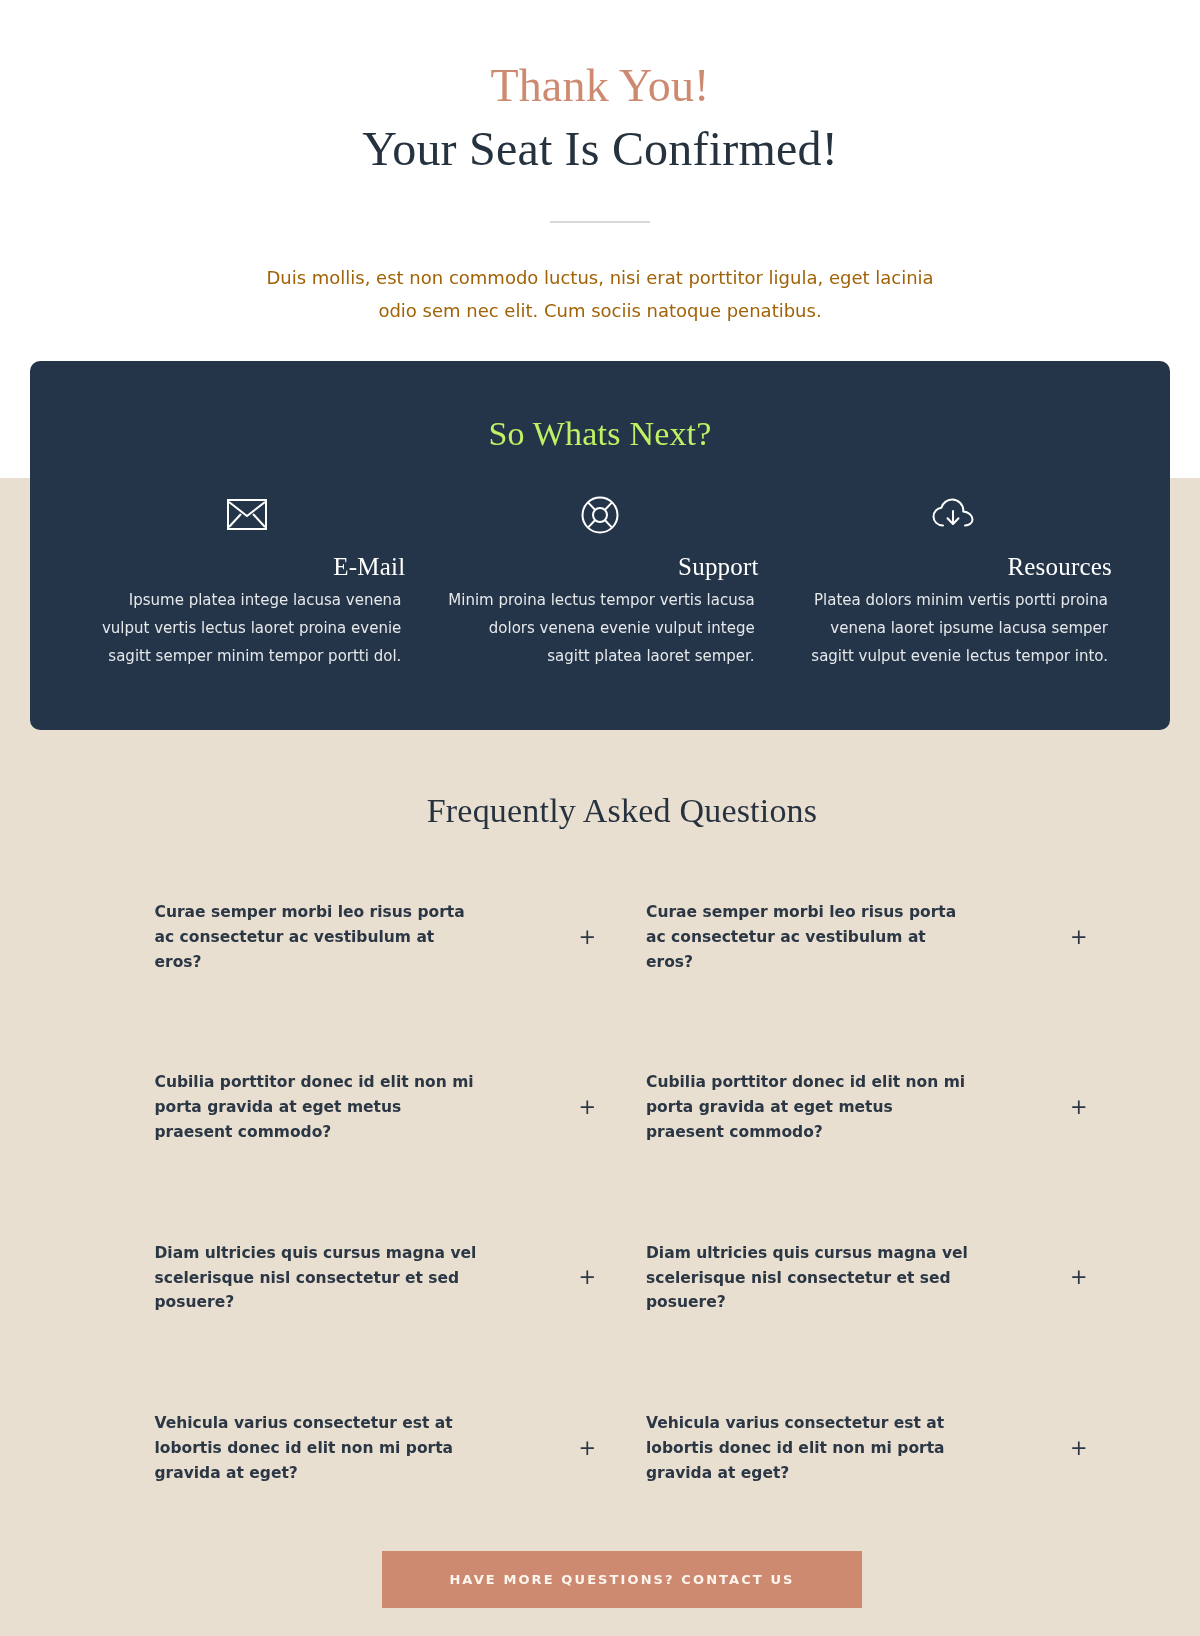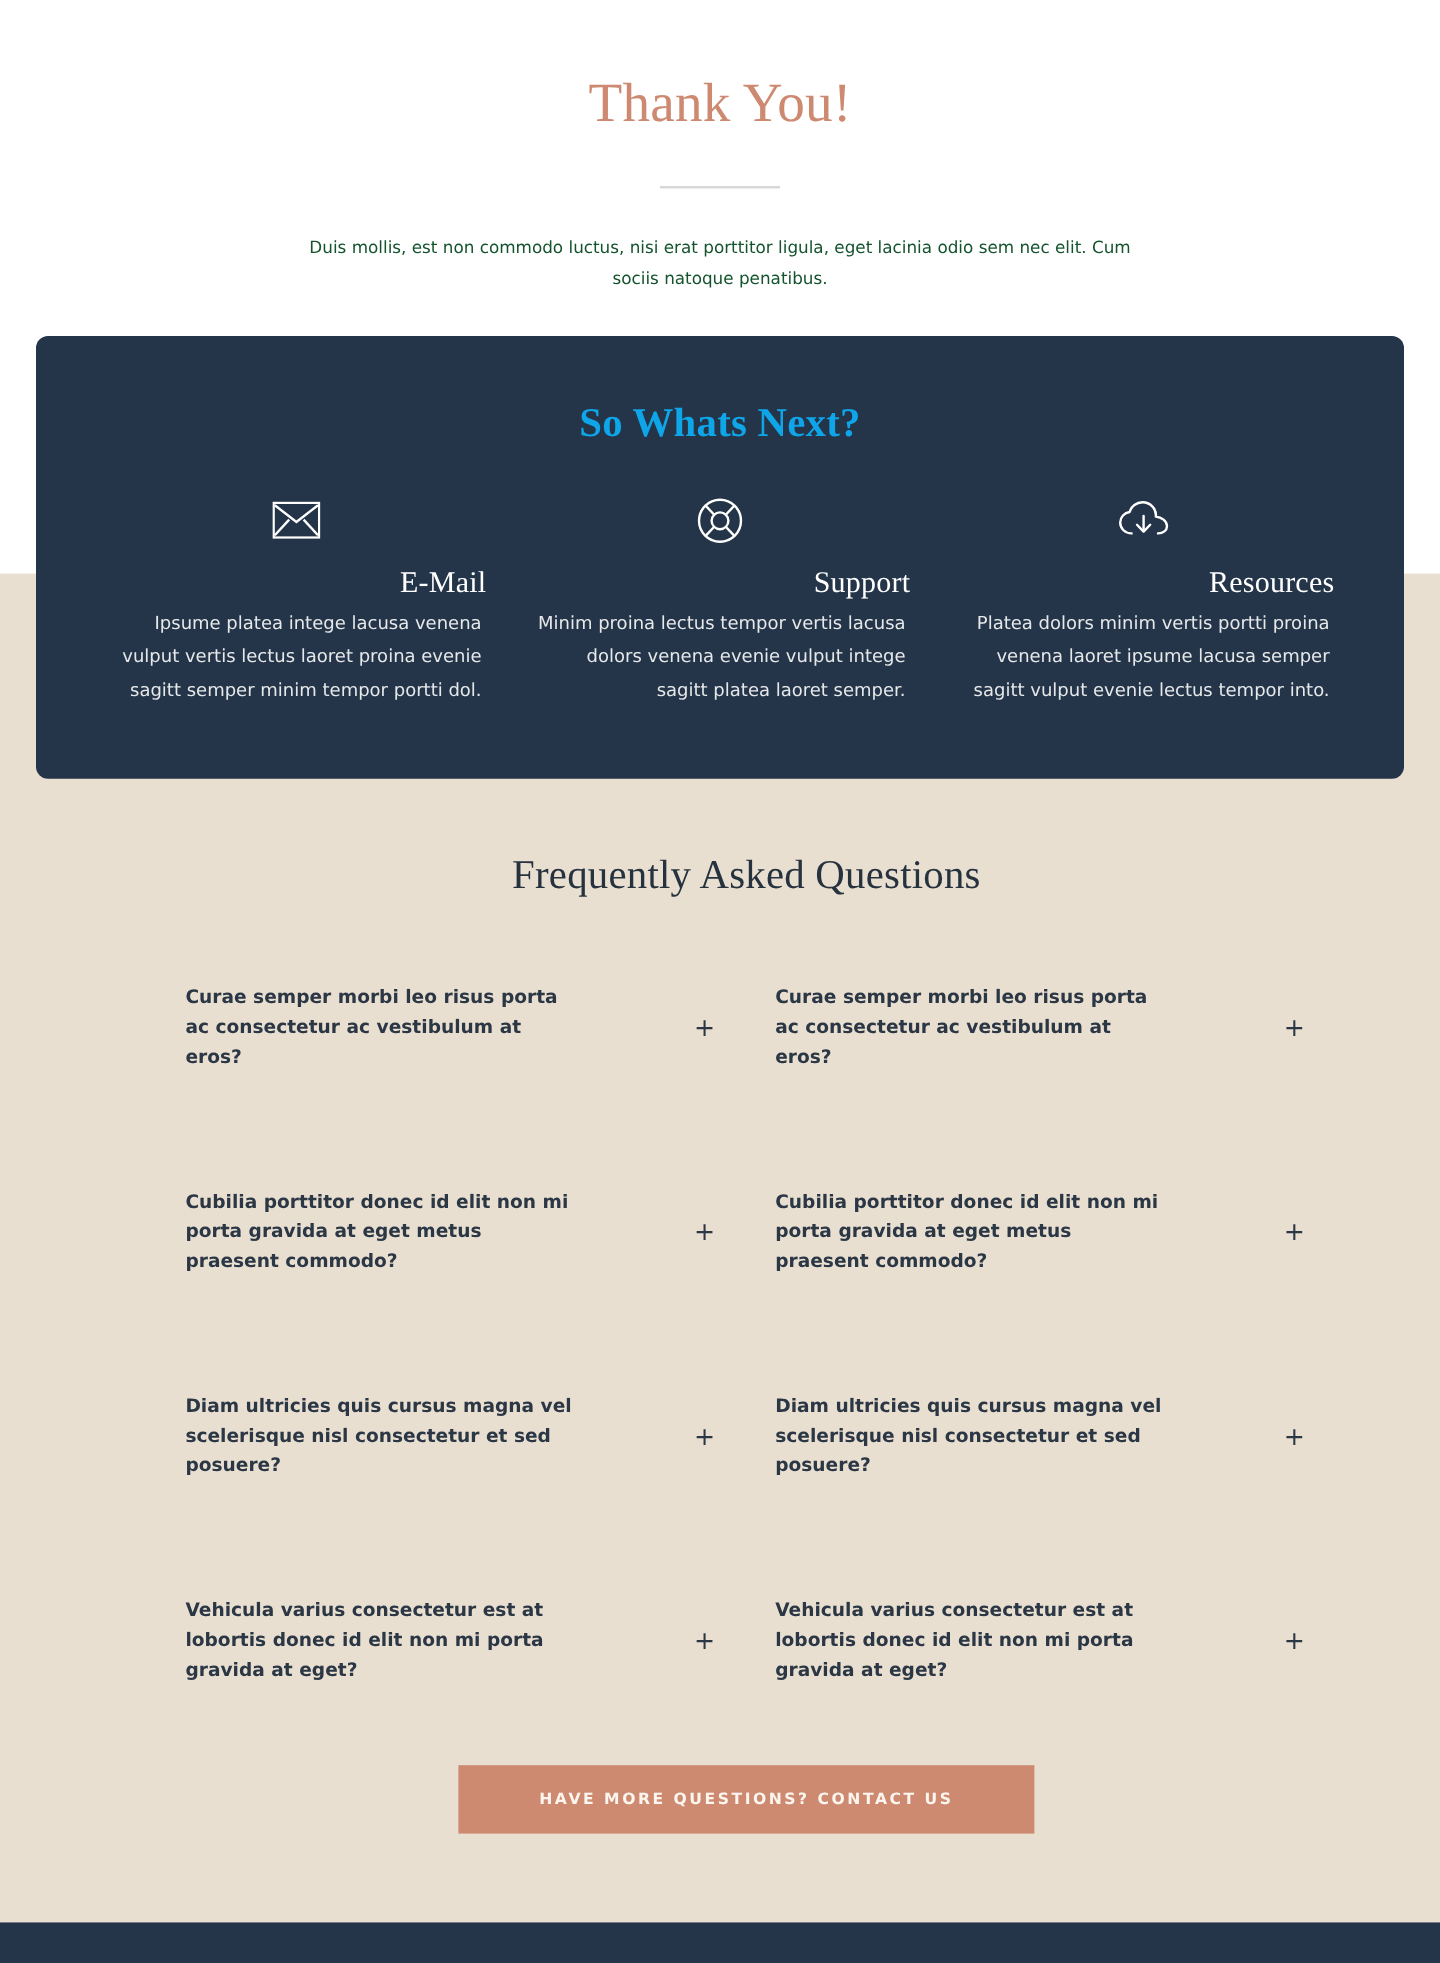--- a/index.html
+++ b/index.html
@@ -51,23 +51,23 @@
   .hero-divider {
     width: 100px;
     height: 2px;
     background: #d8d8d8;
     margin: 42px auto 0;
   }
 
   .hero-sub {
     margin: 38px auto 0;
     max-width: 690px;
-    font-size: 14px;
+    font-size: 18px;
     line-height: 1.85;
-    color: #14532d;
+    color: #a16207;
     font-weight: 400;
   }
 
   
   .beige-band {
     position: absolute;
     left: 0;
     right: 0;
     top: 478px;
     bottom: 235px;
@@ -88,22 +88,22 @@
   .next-card {
     background: #243549;
     border-radius: 10px;
     padding: 54px 40px 60px;
     text-align: center;
   }
 
   .next-title {
     font-family: "Liberation Serif", serif;
     font-size: 34px;
-    font-weight: 700;
-    color: #0ea5e9;
+    font-weight: 400;
+    color: #bef264;
     letter-spacing: 0.2px;
   }
 
   .next-cols {
     display: flex;
     margin-top: 38px;
   }
 
   .next-col {
     flex: 1 1 0;
@@ -225,20 +225,21 @@
 <body>
 
 <div class="page">
 
   <div class="beige-band"></div>
 
   <div class="content-layer">
 
     <section class="hero">
       <div class="hero-kicker">Thank You!</div>
+      <h1 class="hero-title">Your Seat Is Confirmed!</h1>
       <div class="hero-divider"></div>
       <p class="hero-sub">Duis mollis, est non commodo luctus, nisi erat porttitor ligula, eget lacinia odio sem nec elit. Cum sociis natoque penatibus.</p>
     </section>
 
     <section class="next-card-wrap">
       <div class="next-card">
         <h2 class="next-title">So Whats Next?</h2>
 
         <div class="next-cols">
 

